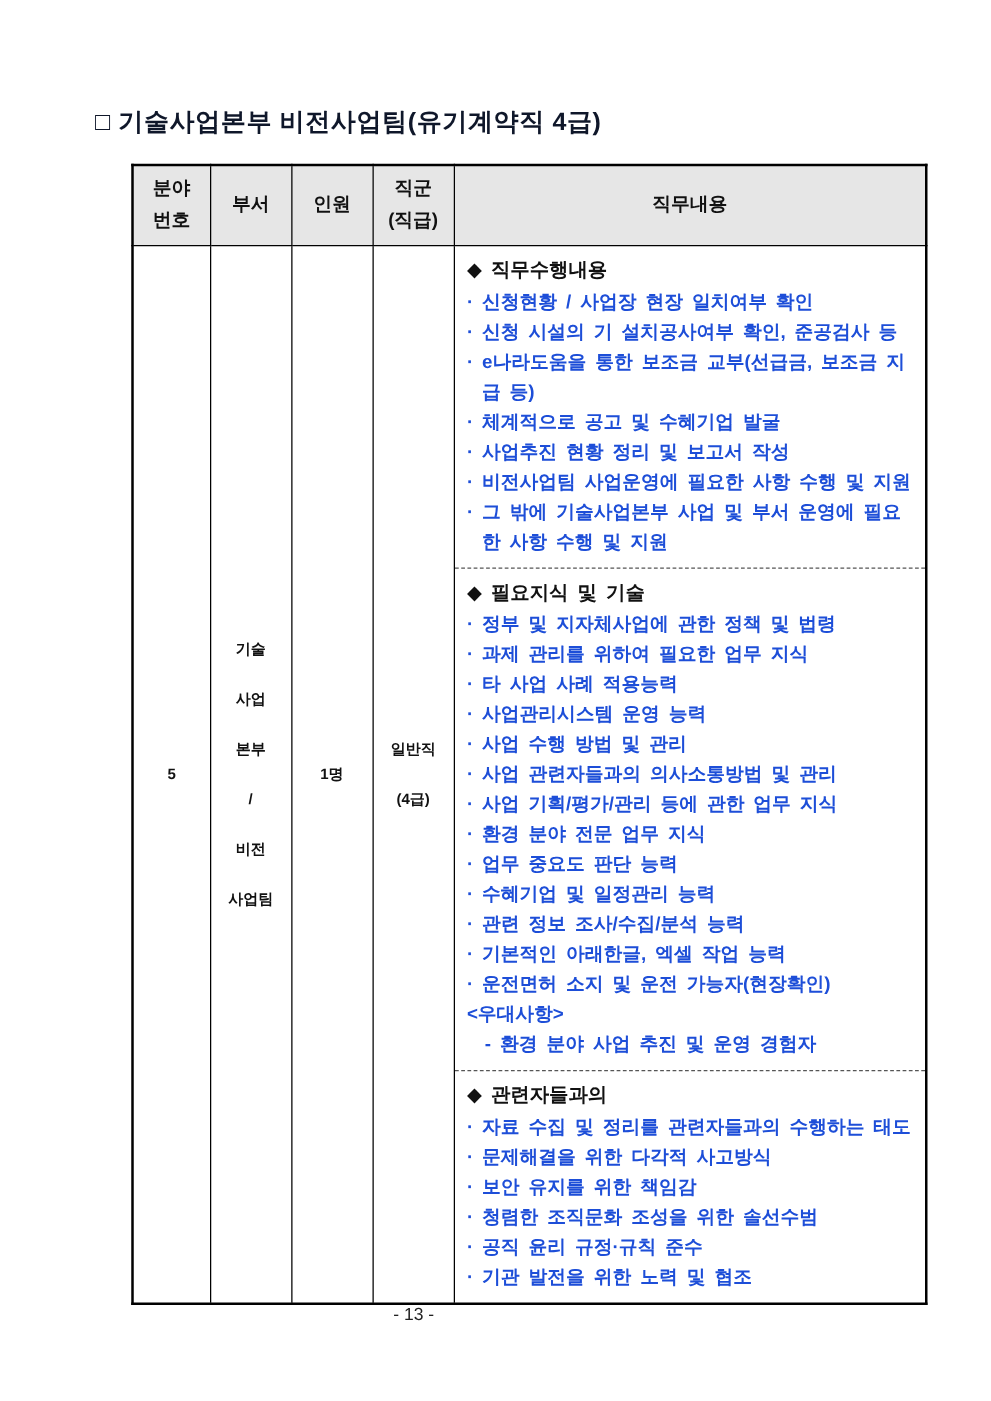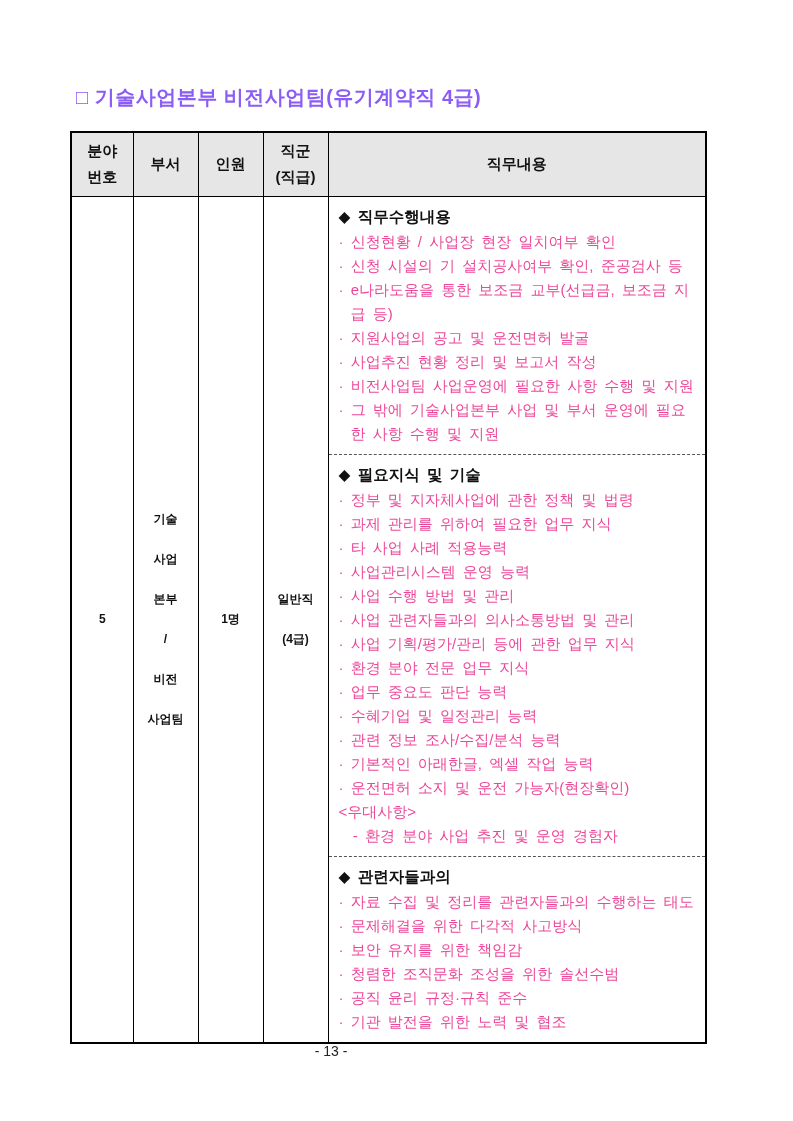--- a/index.html
+++ b/index.html
@@ -11,25 +11,25 @@
     background: #ffffff;
     overflow: hidden;
     font-family: "Liberation Sans", "DejaVu Sans", sans-serif;
     color: #111;
   }
   .doc-title {
     margin: 84px 0 20px 76px;
     font-size: 20px;
     font-weight: bold;
     letter-spacing: 0.5px;
-    color: #8b5cf6;
+    color: #0f172a;
     white-space: nowrap;
   }
   table.job-table {
-    margin-left: 70px;
+    margin-left: 105px;
     width: 635px;
     border-collapse: collapse;
     table-layout: fixed;
   }
   table.job-table, table.job-table th, table.job-table td {
     border: 1px solid #000;
   }
   table.job-table { border: 2px solid #000; }
   th.hdr {
     background: #e6e6e6;
@@ -62,21 +62,22 @@
     word-spacing: 3px;
     margin-bottom: 1px;
   }
   .sec-item {
     font-size: 15px;
     line-height: 24px;
     word-spacing: 3px;
     padding-left: 12px;
     text-indent: -12px;
     white-space: pre-wrap;
-    color: #ec4899;
+    color: #1d4ed8;
+    font-weight: bold;
   }
   .footer {
     position: absolute;
     left: 0;
     top: 1043px;
     width: 662px;
     text-align: center;
     font-size: 14px;
     color: #222;
   }
@@ -119,21 +120,21 @@
         <td class="c">1명</td>
         <td class="c">일반직
 (4급)</td>
         <td class="content-cell">
           <div id="sections-root">
               <div class="section">
                 <div class="sec-heading">◆ 직무수행내용</div>
                 <div class="sec-item">· 신청현황 / 사업장 현장 일치여부 확인</div>
                 <div class="sec-item">· 신청 시설의 기 설치공사여부 확인, 준공검사 등</div>
                 <div class="sec-item">· e나라도움을 통한 보조금 교부(선급금, 보조금 지급 등)</div>
-                <div class="sec-item">· 지원사업의 공고 및 운전면허 발굴</div>
+                <div class="sec-item">· 체계적으로 공고 및 수혜기업 발굴</div>
                 <div class="sec-item">· 사업추진 현황 정리 및 보고서 작성</div>
                 <div class="sec-item">· 비전사업팀 사업운영에 필요한 사항 수행 및 지원</div>
                 <div class="sec-item">· 그 밖에 기술사업본부 사업 및 부서 운영에 필요한 사항 수행 및 지원</div>
               </div>
               <div class="section">
                 <div class="sec-heading">◆ 필요지식 및 기술</div>
                 <div class="sec-item">· 정부 및 지자체사업에 관한 정책 및 법령</div>
                 <div class="sec-item">· 과제 관리를 위하여 필요한 업무 지식</div>
                 <div class="sec-item">· 타 사업 사례 적용능력</div>
                 <div class="sec-item">· 사업관리시스템 운영 능력</div>

